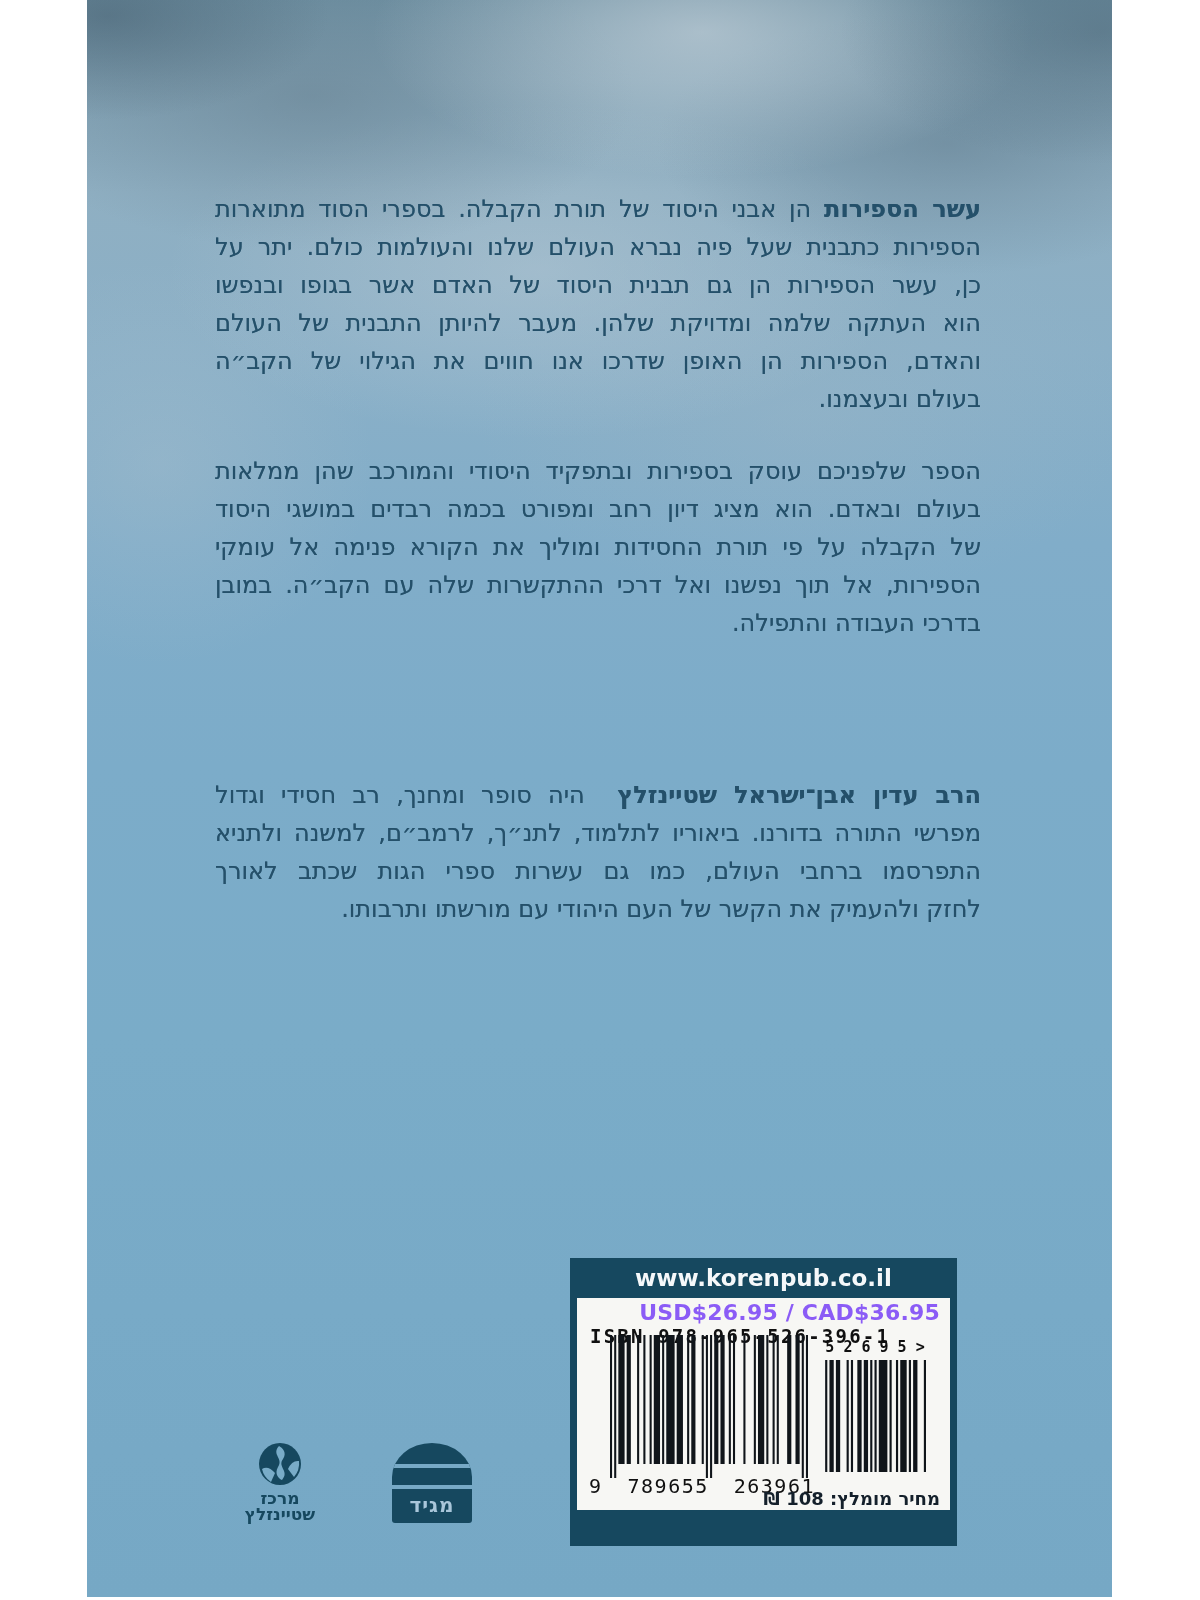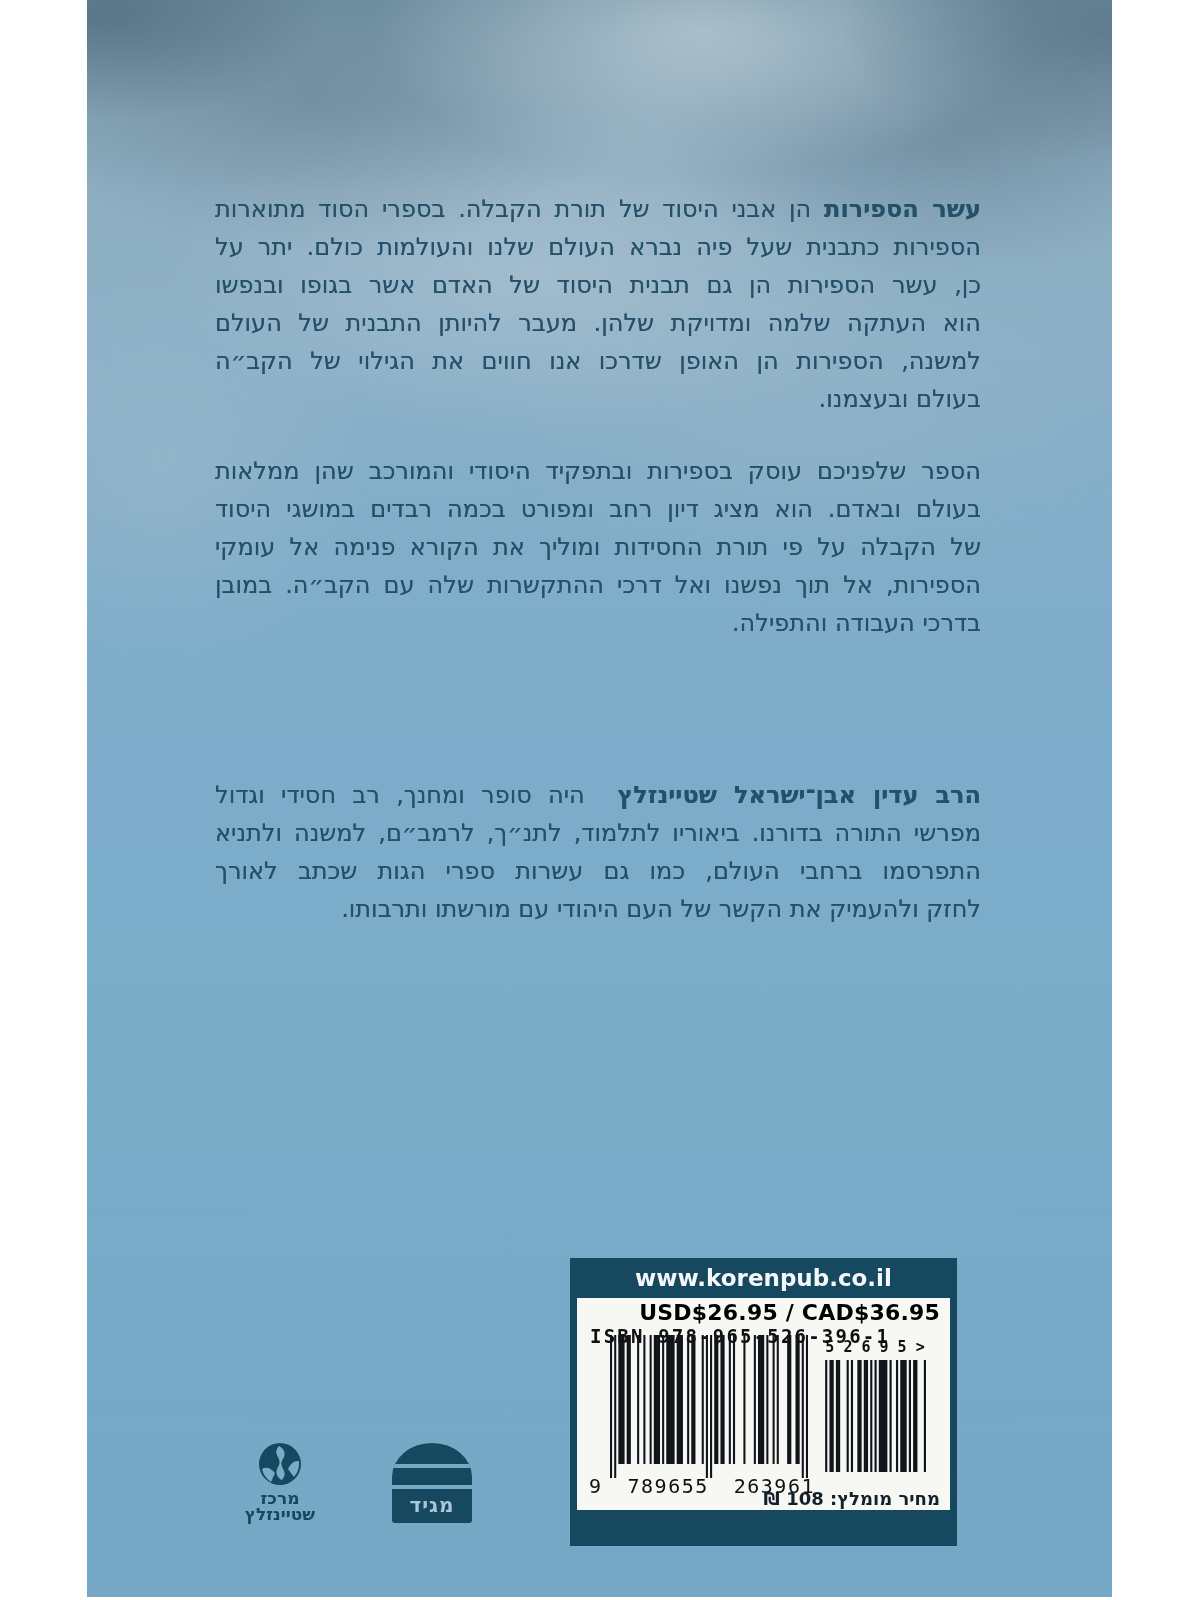--- a/index.html
+++ b/index.html
@@ -27,21 +27,21 @@
   .line{text-align:justify;height:38px;overflow:hidden;white-space:normal;}
   .line::after{content:"";display:inline-block;width:100%;height:0;}
   .line.last{text-align:right;}
   .line.last::after{content:none;}
   .bd{font-weight:bold;}
 
   
   .bcblock{position:absolute;left:483px;top:1258px;width:387px;height:288px;background:#16485f;}
   .bchead{height:40px;line-height:40px;text-align:center;color:#f5f8fa;font-size:23px;font-weight:bold;}
   .bcpanel{position:absolute;left:7px;top:40px;width:373px;height:212px;background:#f7f7f4;}
-  .price{position:absolute;top:2px;right:10px;font-size:22px;font-weight:bold;color:#000000;letter-spacing:.2px;}
+  .price{position:absolute;top:2px;right:10px;font-size:22px;font-weight:bold;color:#8b5cf6;letter-spacing:.2px;}
   .isbn{position:absolute;top:27px;left:13px;font-family:"DejaVu Sans Mono",monospace;font-weight:bold;
         font-size:19px;letter-spacing:2.2px;color:#101010;}
   .mainbars{position:absolute;left:33px;top:37px;width:198px;height:143px;}
   .maindigits{position:absolute;left:12px;top:176px;width:226px;display:flex;justify-content:space-between;
         font-family:"DejaVu Sans Mono",monospace;font-size:20px;color:#101010;letter-spacing:1.5px;}
   .addondigits{position:absolute;left:243px;top:40px;width:110px;text-align:center;
         font-family:"DejaVu Sans Mono",monospace;font-size:15px;font-weight:bold;color:#101010;white-space:nowrap;}
   .addonbars{position:absolute;left:246px;top:62px;width:103px;height:112px;}
   .recprice{position:absolute;right:10px;top:190px;direction:rtl;font-size:18px;font-weight:bold;color:#14202b;}
 
@@ -59,21 +59,21 @@
 </head>
 <body>
 
 <div class="cover">
 
   <div class="textblock p1">
       <div class="line"><span></span><span class="bd">עשר הספירות</span><span> הן אבני היסוד של תורת הקבלה. בספרי הסוד מתוארות</span></div>
       <div class="line"><span>הספירות כתבנית שעל פיה נברא העולם שלנו והעולמות כולם. יתר על</span></div>
       <div class="line"><span>כן, עשר הספירות הן גם תבנית היסוד של האדם אשר בגופו ובנפשו</span></div>
       <div class="line"><span>הוא העתקה שלמה ומדויקת שלהן. מעבר להיותן התבנית של העולם</span></div>
-      <div class="line"><span>למשנה, הספירות הן האופן שדרכו אנו חווים את הגילוי של הקב״ה</span></div>
+      <div class="line"><span>והאדם, הספירות הן האופן שדרכו אנו חווים את הגילוי של הקב״ה</span></div>
       <div class="line last"><span>בעולם ובעצמנו.</span></div>
     </div>
   <div class="textblock p2">
       <div class="line"><span>הספר שלפניכם עוסק בספירות ובתפקיד היסודי והמורכב שהן ממלאות</span></div>
       <div class="line"><span>בעולם ובאדם. הוא מציג דיון רחב ומפורט בכמה רבדים במושגי היסוד</span></div>
       <div class="line"><span>של הקבלה על פי תורת החסידות ומוליך את הקורא פנימה אל עומקי</span></div>
       <div class="line"><span>הספירות, אל תוך נפשנו ואל דרכי ההתקשרות שלה עם הקב״ה. במובן</span></div>
       <div class="line last"><span>בדרכי העבודה והתפילה.</span></div>
     </div>
   <div class="textblock p3">

